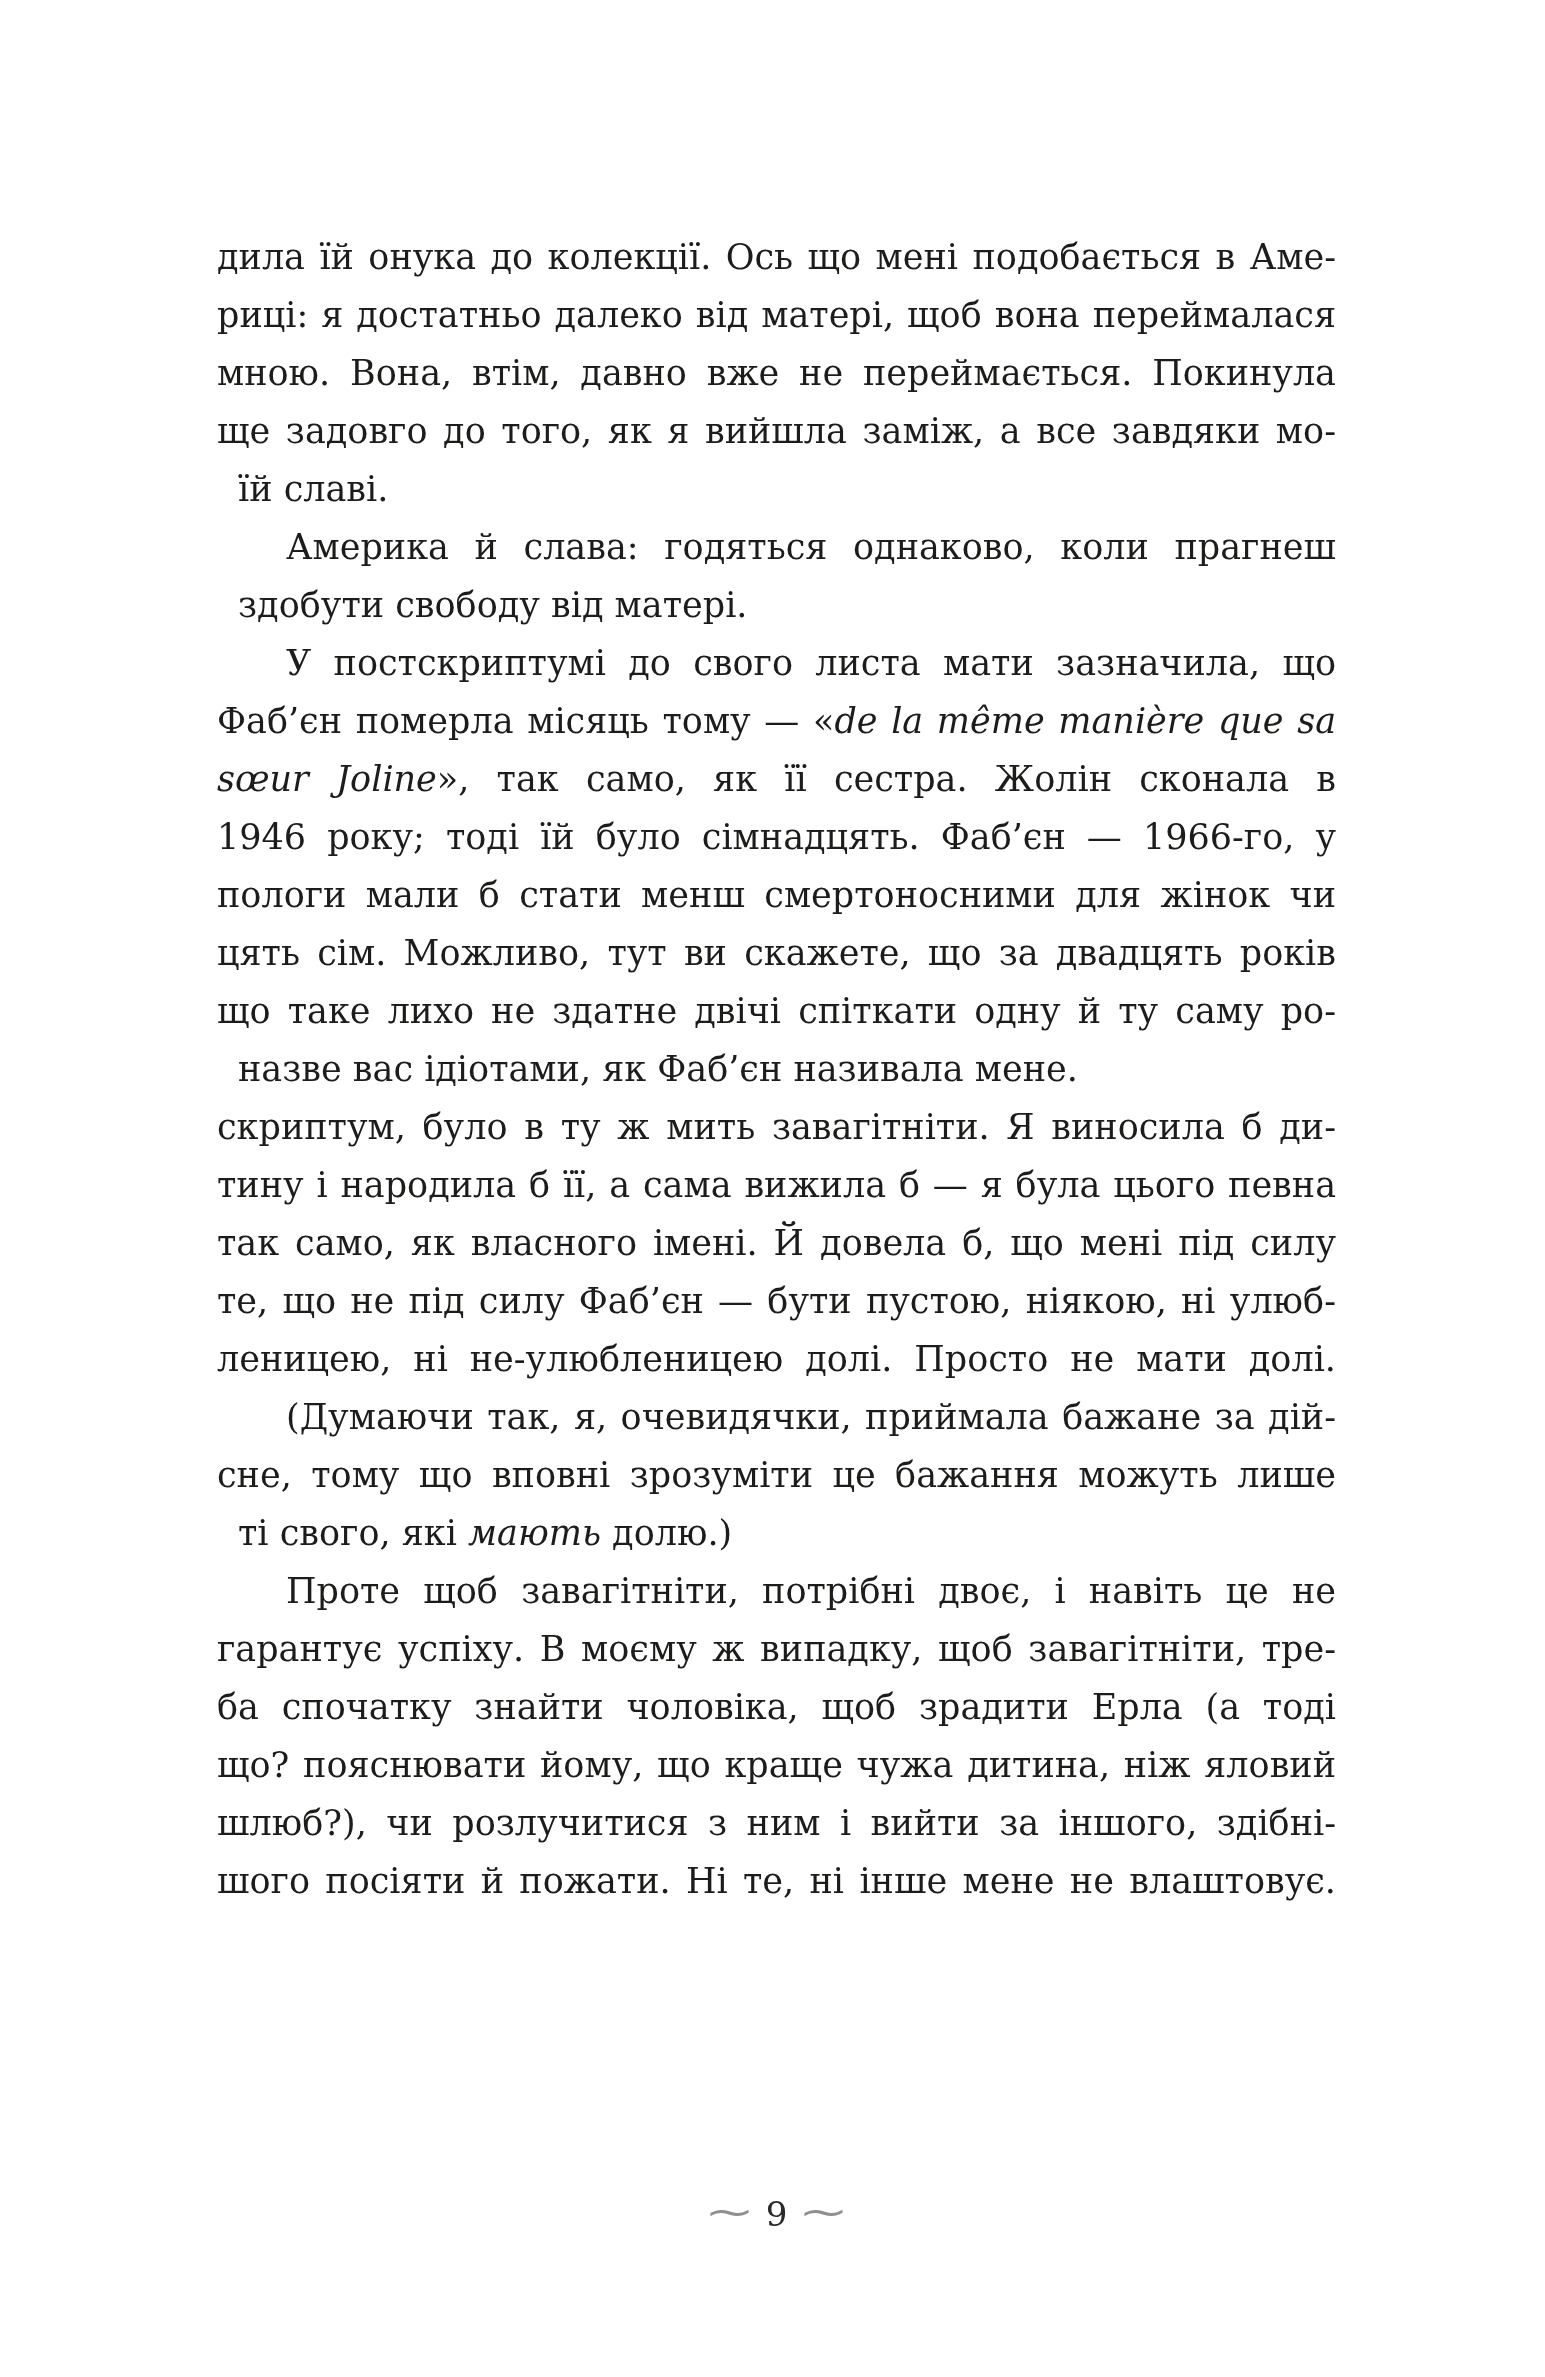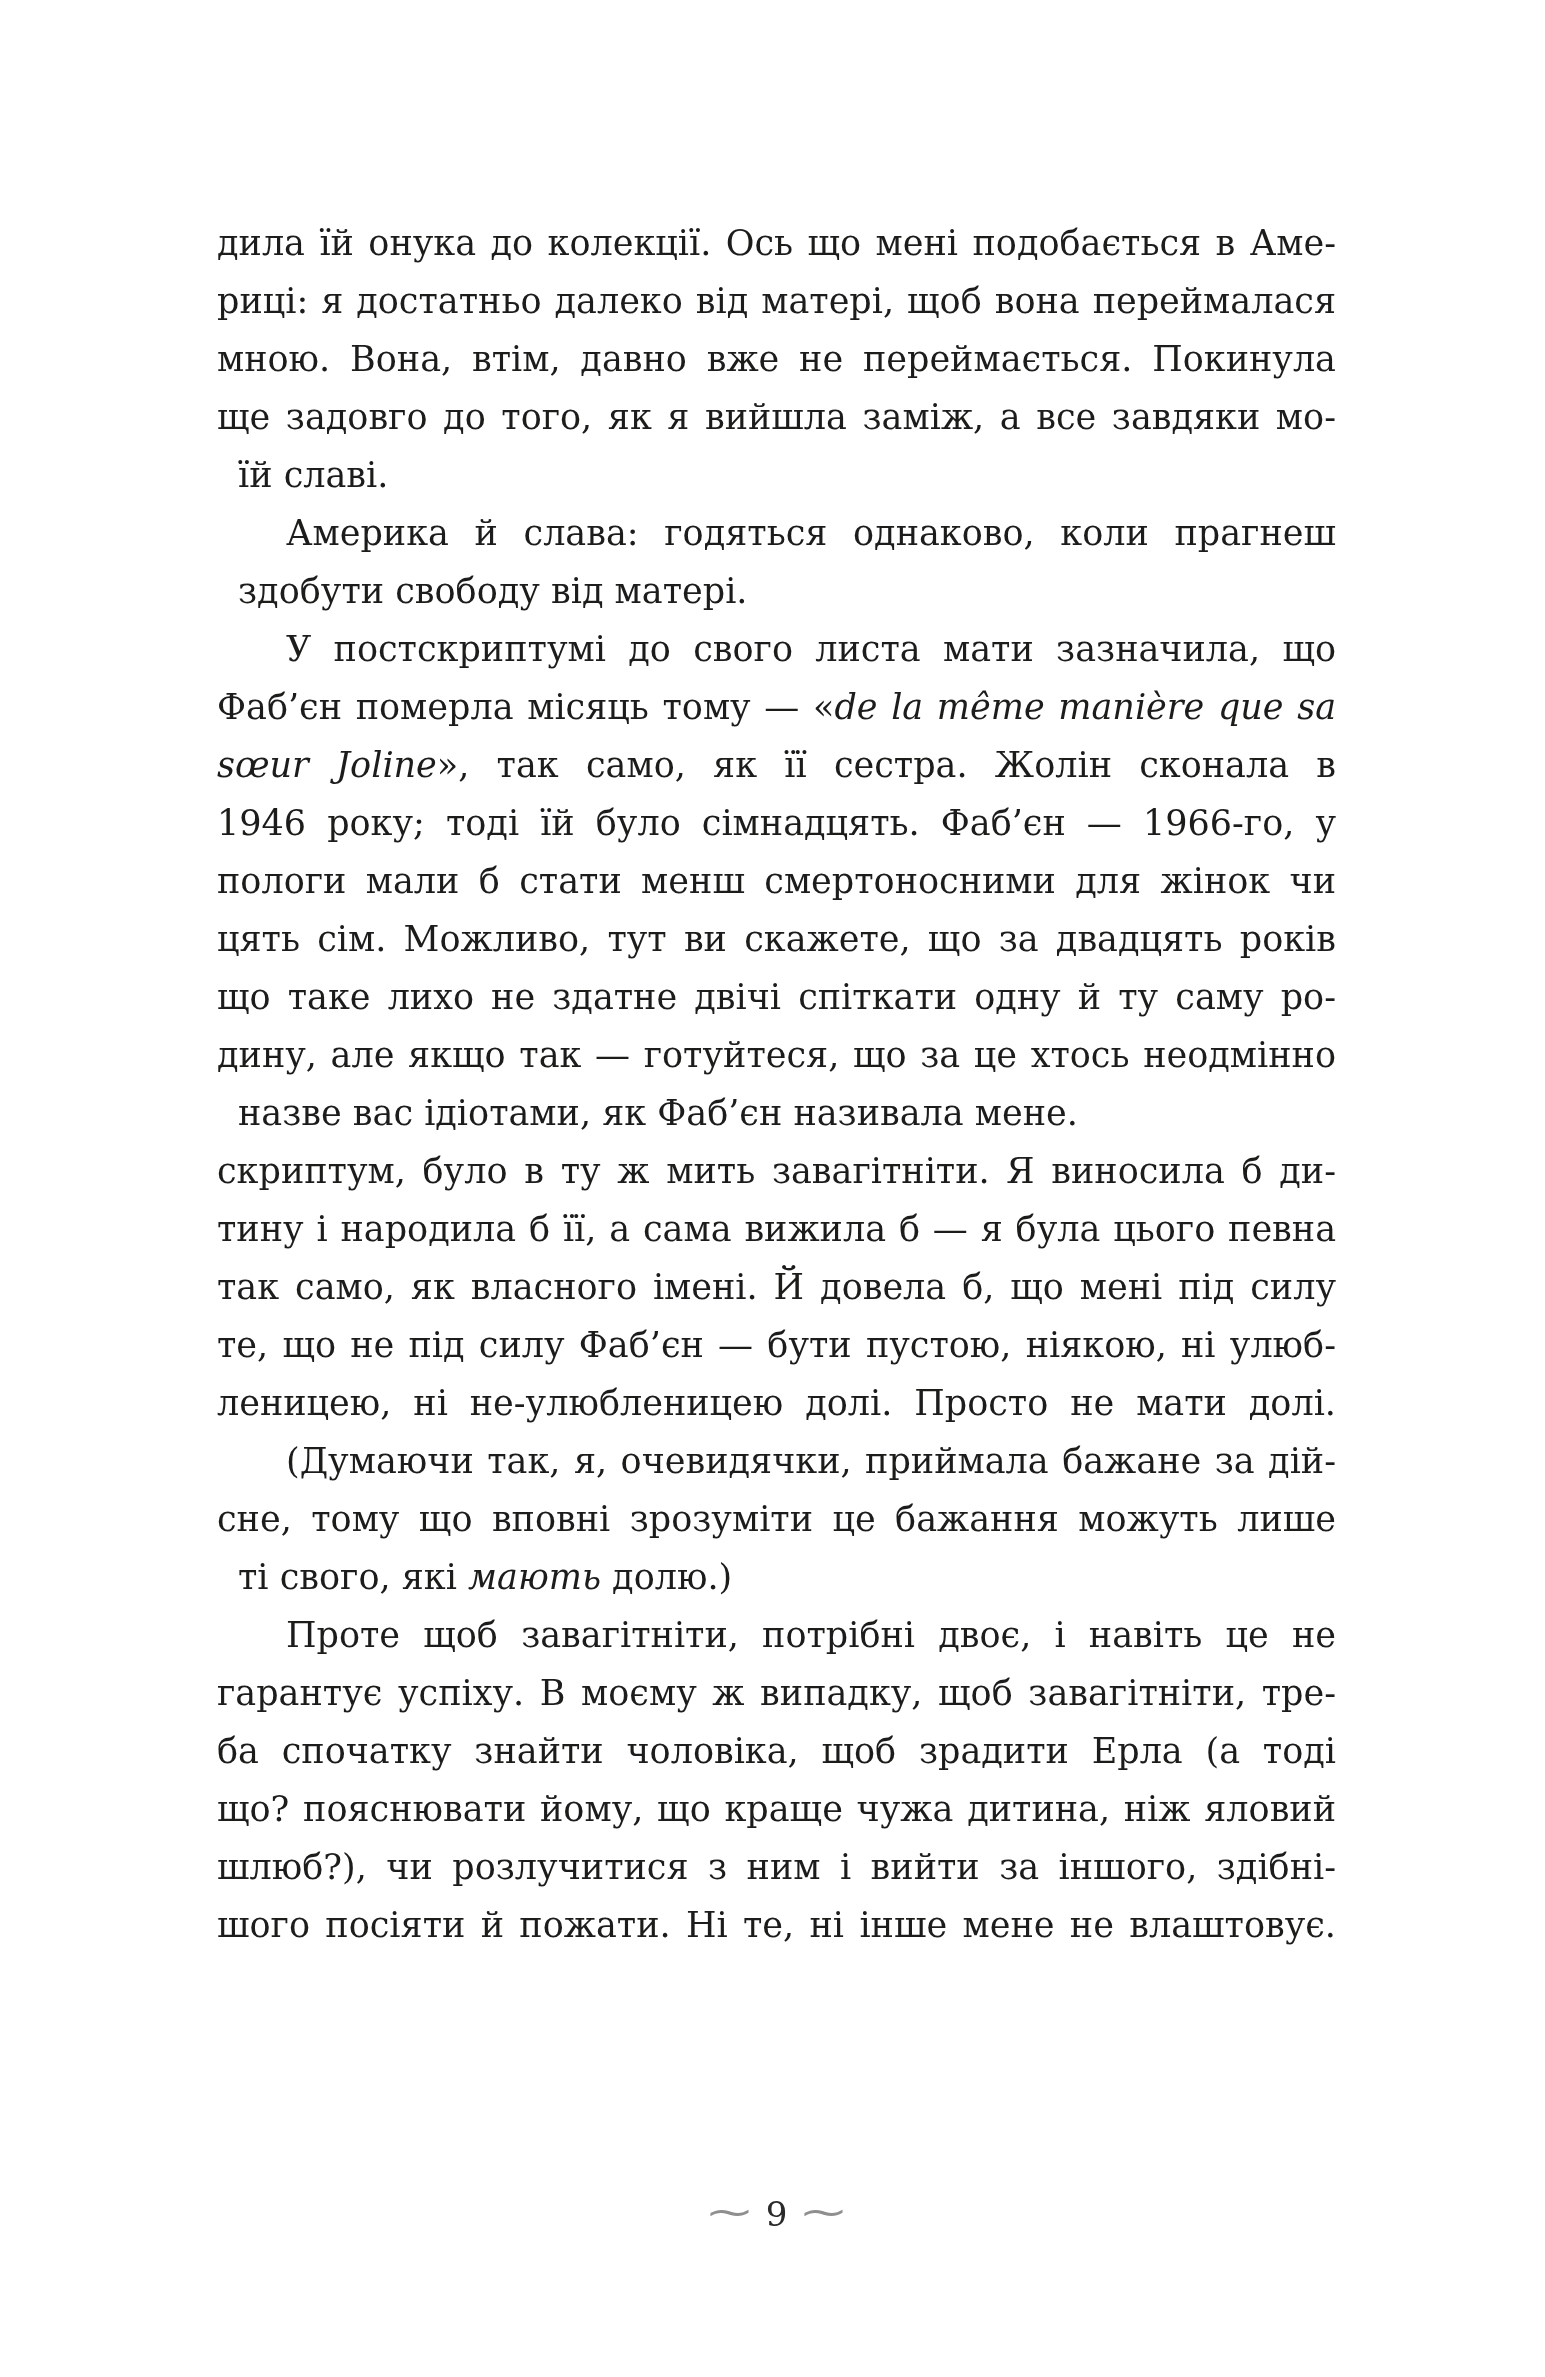--- a/index.html
+++ b/index.html
@@ -12,21 +12,21 @@
     width: 1545px;
     height: 2377px;
     background: #ffffff;
     font-family: "DejaVu Serif", serif;
     color: #1c1c1a;
     overflow: hidden;
   }
   .textblock {
     position: absolute;
     left: 217px;
-    top: 214px;
+    top: 228px;
     width: 1119px;
   }
   .line {
     font-size: 35px;
     line-height: 58px;
     height: 58px;
     overflow: hidden;
     text-align: justify;
     text-align-last: justify;
     white-space: normal;
@@ -77,21 +77,20 @@
       <div class="line left"><span>їй славі.</span></div>
       <div class="line indent"><span>Америка й слава: годяться однаково, коли прагнеш</span></div>
       <div class="line left"><span>здобути свободу від матері.</span></div>
       <div class="line indent"><span>У постскриптумі до свого листа мати зазначила, що</span></div>
       <div class="line"><span>Фаб’єн померла місяць тому — «</span><i>de la même manière que sa</i></div>
       <div class="line"><i>sœur Joline</i><span>», так само, як її сестра. Жолін сконала в пологах</span></div>
       <div class="line"><span>1946 року; тоді їй було сімнадцять. Фаб’єн — 1966-го, у двад-</span></div>
       <div class="line"><span>пологи мали б стати менш смертоносними для жінок чи</span></div>
       <div class="line"><span>цять сім. Можливо, тут ви скажете, що за двадцять років</span></div>
       <div class="line"><span>що таке лихо не здатне двічі спіткати одну й ту саму ро-</span></div>
-      <div class="line"><span>дину, але якщо так — готуйтеся, що за це хтось неодмінно</span></div>
       <div class="line left"><span>назве вас ідіотами, як Фаб’єн називала мене.</span></div>
       <div class="line"><span>скриптум, було в ту ж мить завагітніти. Я виносила б ди-</span></div>
       <div class="line"><span>тину і народила б її, а сама вижила б — я була цього певна</span></div>
       <div class="line"><span>так само, як власного імені. Й довела б, що мені під силу</span></div>
       <div class="line"><span>те, що не під силу Фаб’єн — бути пустою, ніякою, ні улюб-</span></div>
       <div class="line"><span>леницею, ні не-улюбленицею долі. Просто не мати долі.</span></div>
       <div class="line indent"><span>(Думаючи так, я, очевидячки, приймала бажане за дій-</span></div>
       <div class="line"><span>сне, тому що вповні зрозуміти це бажання можуть лише</span></div>
       <div class="line left"><span>ті свого, які </span><i>мають</i><span> долю.)</span></div>
       <div class="line indent"><span>Проте щоб завагітніти, потрібні двоє, і навіть це не</span></div>

